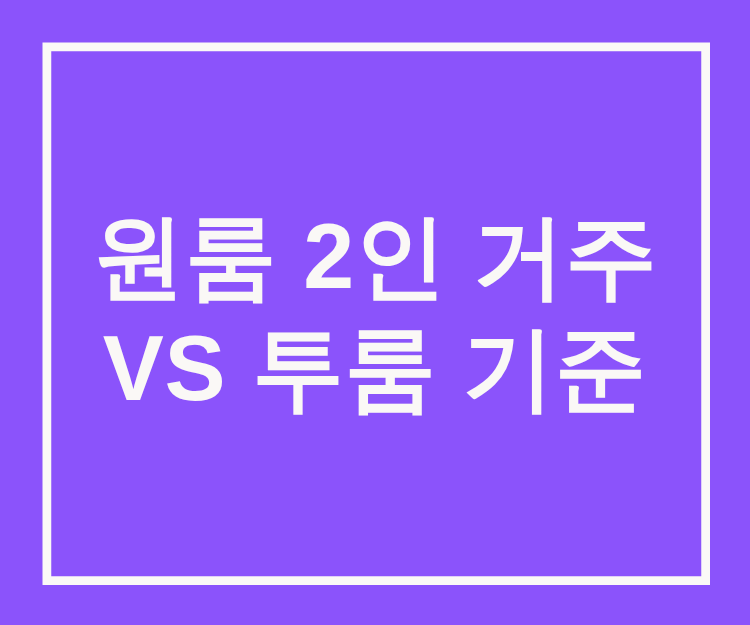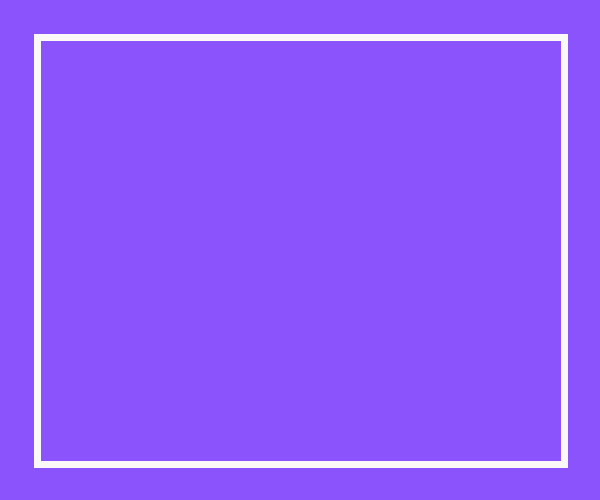--- a/index.html
+++ b/index.html
@@ -63,14 +63,18 @@
     transform: scaleX(0.99);
   }
 </style>
 </head>
 <body>
 
 <div id="poster" style="background: rgb(139, 83, 251);">
 
   <div id="frame" style="border-color: rgb(251, 249, 247); border-width: 7px;"></div>
 
+  <div id="headline">
+    <span class="headline-line" style="color: rgb(250, 248, 246);">원룸 2인 거주</span>
+    <span class="headline-line" style="color: rgb(250, 248, 246);">VS 투룸 기준</span>
+  </div>
 
 </div>
 
 </body></html>

